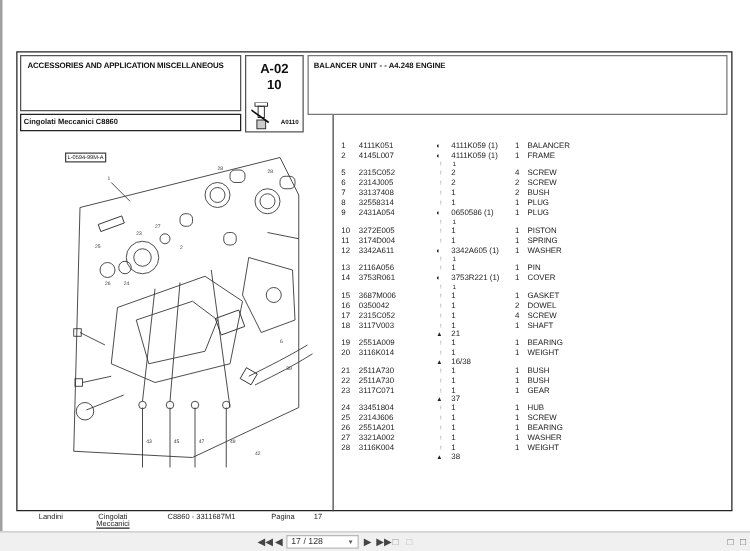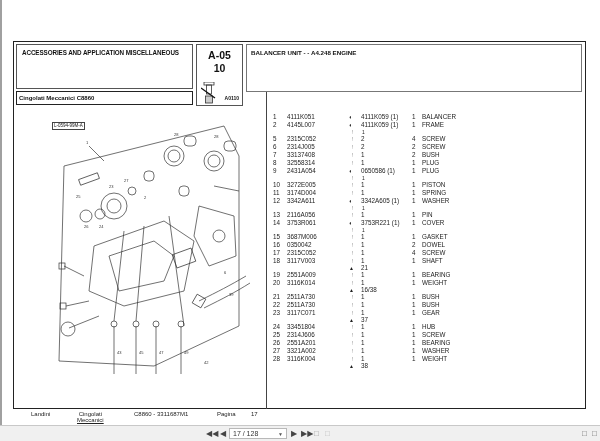--- a/index.html
+++ b/index.html
@@ -58,21 +58,21 @@
 
   <div class="page">
     <div class="hdr-left">
       <span class="t">ACCESSORIES AND APPLICATION MISCELLANEOUS</span>
     </div>
     <div class="hdr-model">
       <span class="t">Cingolati Meccanici C8860</span>
     </div>
 
     <div class="hdr-code">
-      <span class="c1">A-05</span>
+      <span class="c1">A-02</span>
       <span class="c2">10</span>
       <svg class="ico" width="16" height="22" viewBox="0 0 16 22">
         <rect x="3" y="0" width="10" height="3" fill="none" stroke="#333" stroke-width="0.8"></rect>
         <rect x="5.5" y="3" width="5" height="9" fill="none" stroke="#333" stroke-width="0.8"></rect>
         <rect x="4.5" y="14" width="7" height="7" fill="#ccc" stroke="#333" stroke-width="0.8"></rect>
         <line x1="0" y1="6" x2="14" y2="16" stroke="#111" stroke-width="1.3"></line>
       </svg>
       <span class="ref">A0110</span>
     </div>
 

